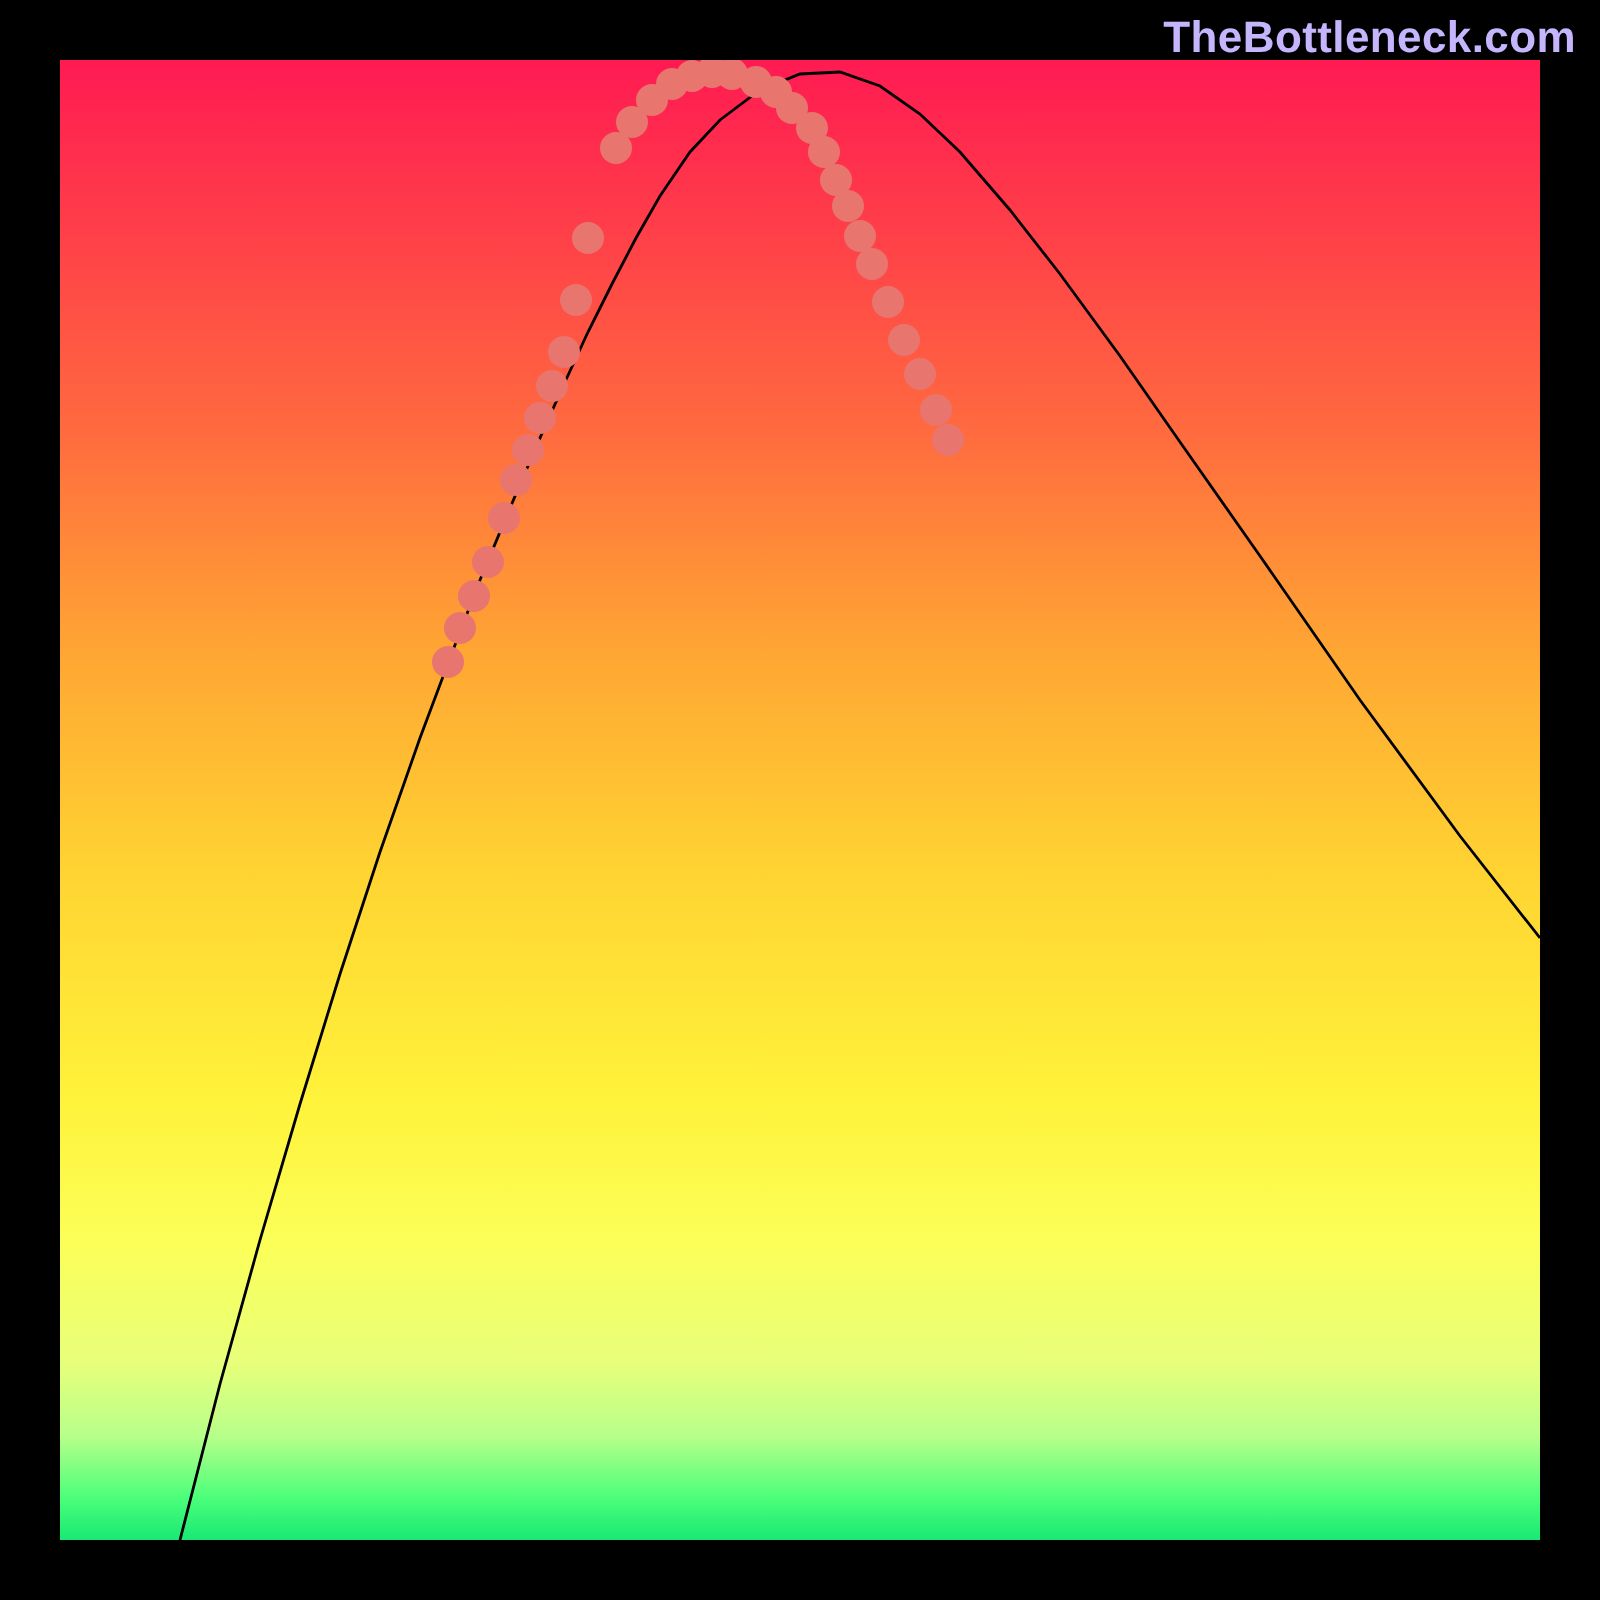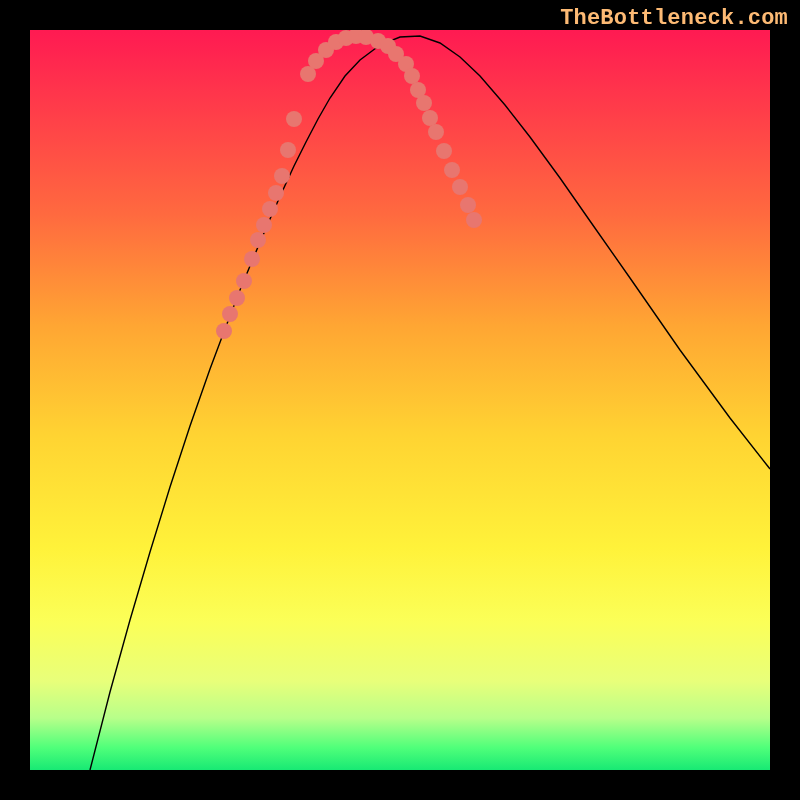--- a/index.html
+++ b/index.html
@@ -27,26 +27,25 @@
       #fbff58 80%,
       #e8ff7a 88%,
       #b7ff8a 93%,
       #4fff7a 97%,
       #18e974 100%);
   }
   .watermark {
     position: absolute;
     top: 6px;
     right: 12px;
-    color: #fdba74;
+    color: #c4b5fd;
     font-size: 22px;
     font-weight: 600;
     letter-spacing: 0.2px;
     z-index: 10;
-    font-family: Liberation Mono, monospace;
   }
   svg.plot {
     position: absolute;
     left: 0;
     top: 0;
     width: 740px;
     height: 740px;
   }
   .curve {
     fill: none;

